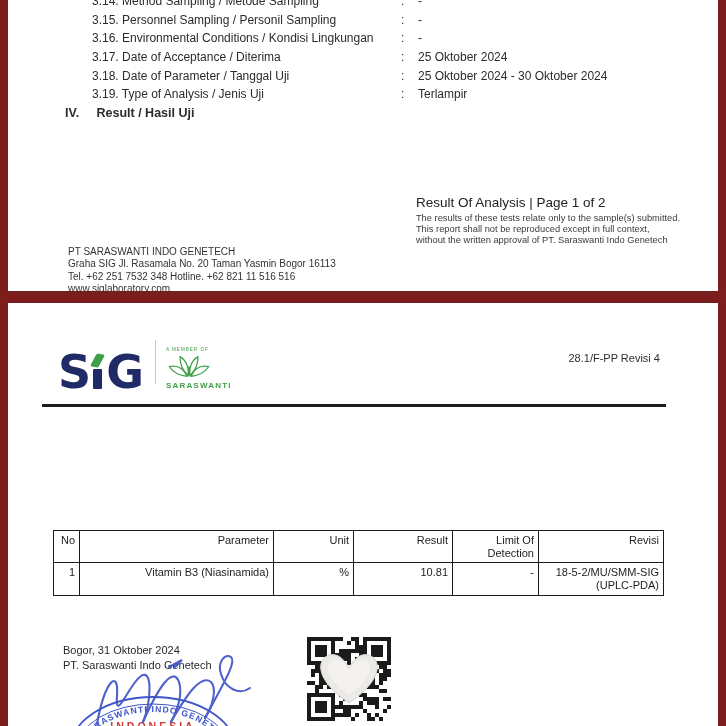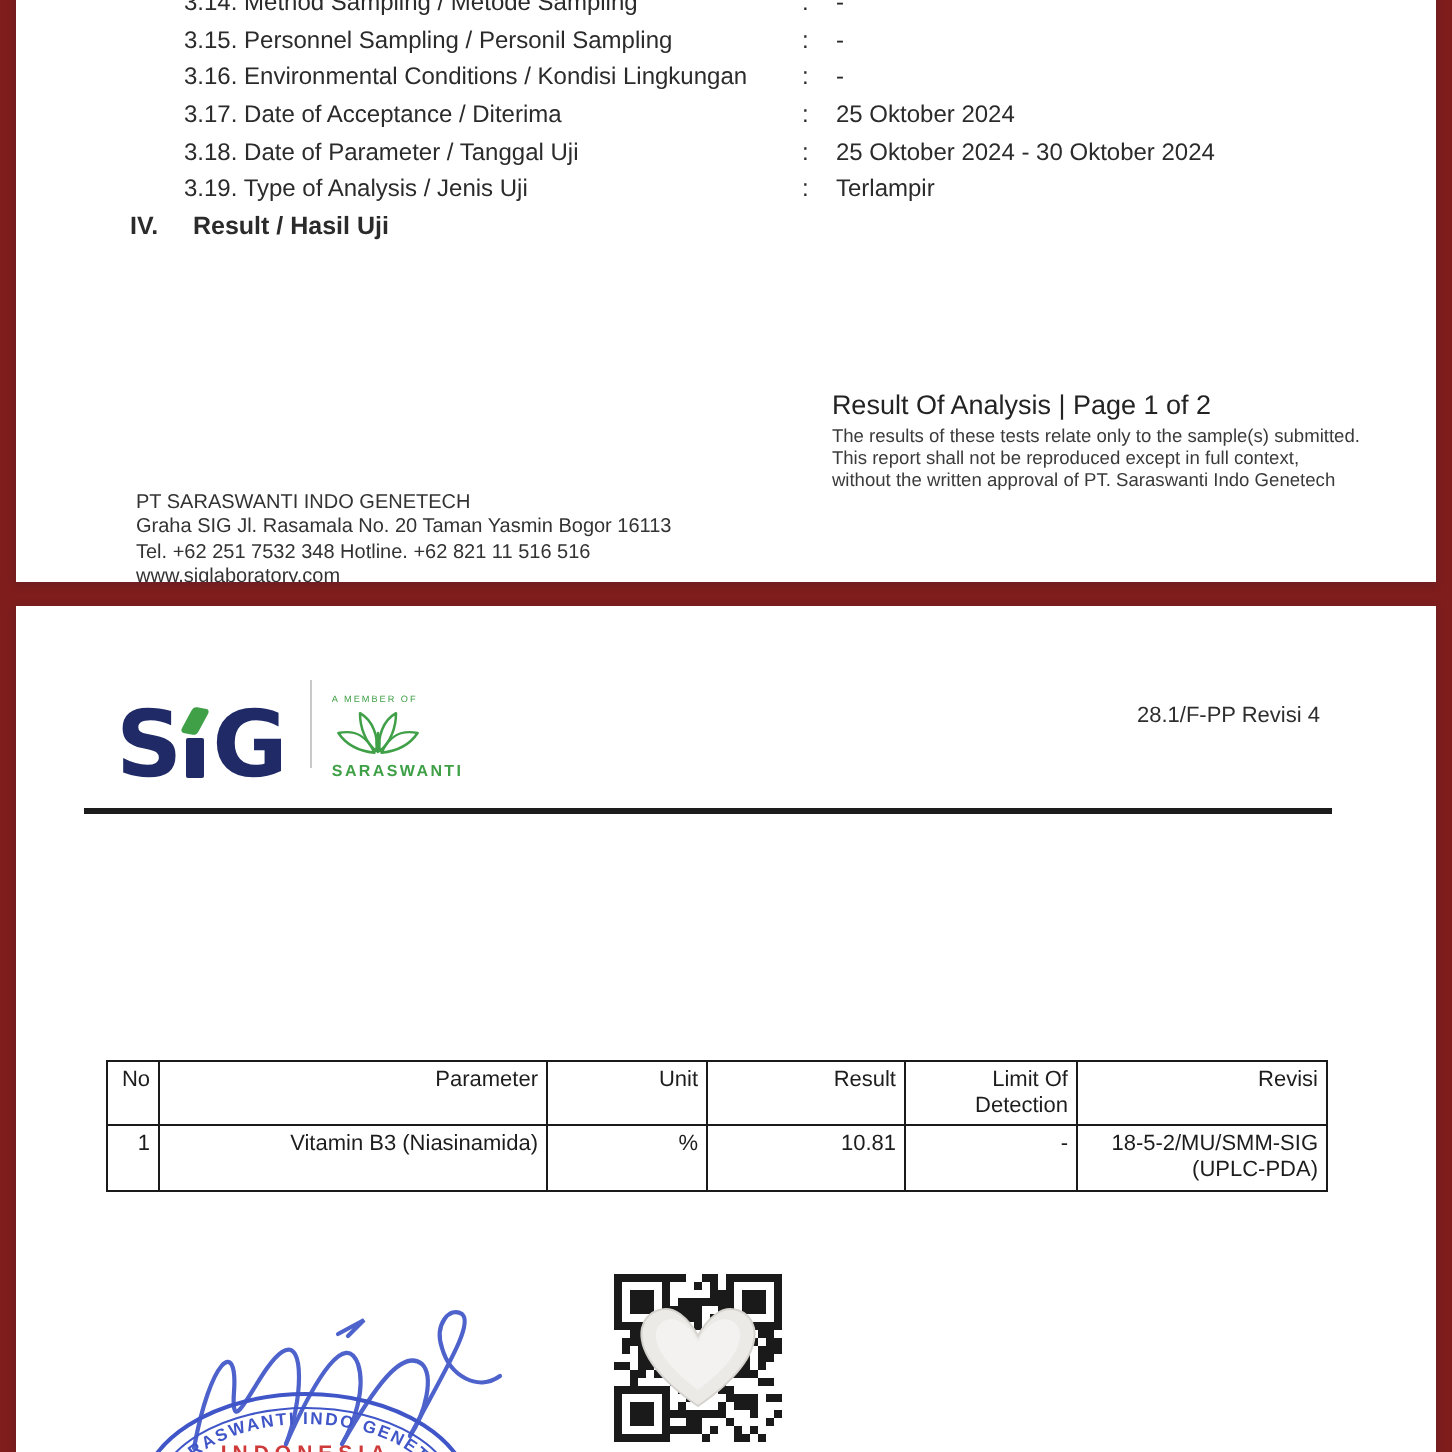--- a/index.html
+++ b/index.html
@@ -176,20 +176,24 @@
           <td>1</td>
           <td>Vitamin B3 (Niasinamida)</td>
           <td>%</td>
           <td>10.81</td>
           <td>-</td>
           <td>18-5-2/MU/SMM-SIG (UPLC-PDA)</td>
         </tr>
       </tbody>
     </table>
 
+    <div class="signoff">
+      <div>Bogor,  31 Oktober 2024</div>
+      <div>PT. Saraswanti Indo Genetech</div>
+    </div>
 
     <div class="qr-wrap">
       <svg id="qr-svg" width="84" height="84" viewBox="0 0 84 84">
           <rect x="0" y="0" width="4" height="4" fill="#1a1a1a"></rect>
           <rect x="4" y="0" width="4" height="4" fill="#1a1a1a"></rect>
           <rect x="8" y="0" width="4" height="4" fill="#1a1a1a"></rect>
           <rect x="12" y="0" width="4" height="4" fill="#1a1a1a"></rect>
           <rect x="16" y="0" width="4" height="4" fill="#1a1a1a"></rect>
           <rect x="20" y="0" width="4" height="4" fill="#1a1a1a"></rect>
           <rect x="24" y="0" width="4" height="4" fill="#1a1a1a"></rect>

